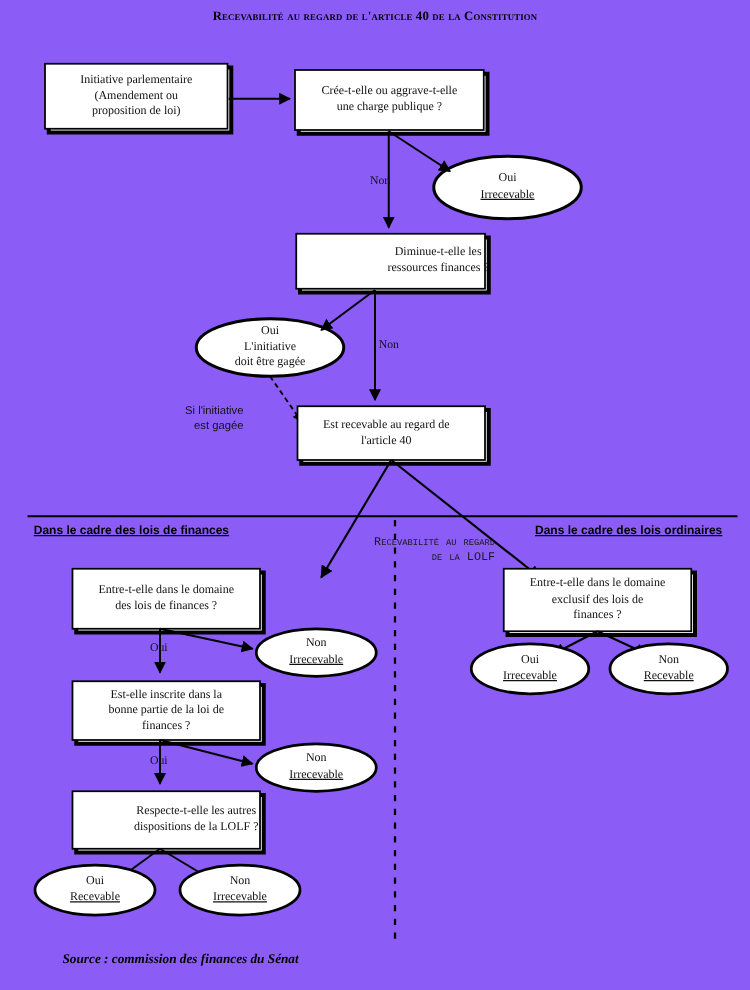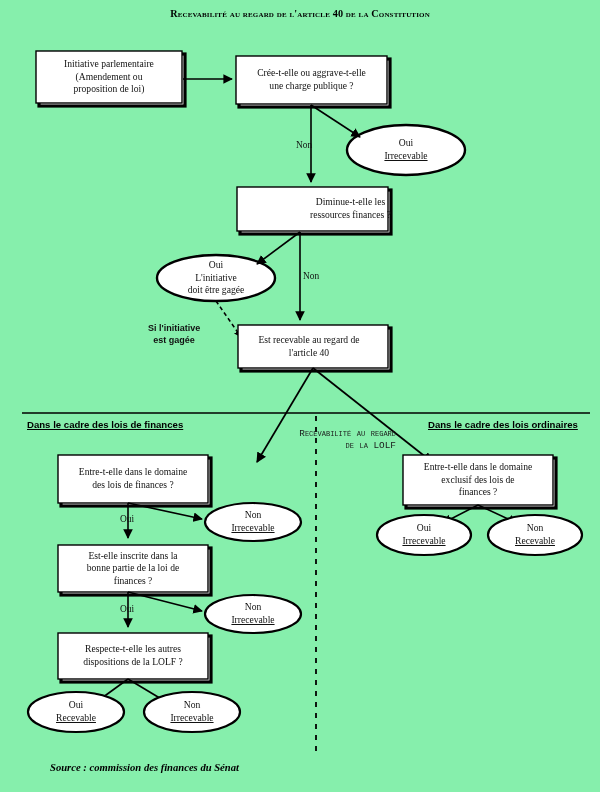--- a/index.html
+++ b/index.html
@@ -9,21 +9,21 @@
   }
   body {
     font-family: "Liberation Serif", "DejaVu Serif", serif;
     color: #000000;
   }
   #page {
     position: relative;
     width: 600px;
     height: 792px;
     overflow: hidden;
-    background: #86efac;
+    background: #8b5cf6;
   }
   svg#diagram {
     position: absolute;
     left: 0;
     top: 0;
     width: 600px;
     height: 792px;
   }
   
   .node-text {
@@ -76,24 +76,24 @@
   }
   .edge-label {
     position: absolute;
     font-family: "Liberation Serif", "DejaVu Serif", serif;
     font-size: 9.4px;
     color: #111111;
     white-space: nowrap;
   }
   .edge-label.bold {
     font-family: "Liberation Sans", "DejaVu Sans", sans-serif;
-    font-weight: bold;
+    font-weight: normal;
     font-size: 9px;
     line-height: 12px;
-    text-align: center;
+    text-align: right;
   }
   .source-note {
     position: absolute;
     left: 6px;
     top: 762px;
     font-family: "Liberation Serif", "DejaVu Serif", serif;
     font-style: italic;
     font-weight: bold;
     font-size: 10.6px;
     color: #000000;
@@ -256,21 +256,21 @@
     <span class="ln">Est-elle inscrite dans la</span>
     <span class="ln">bonne partie de la loi de</span>
     <span class="ln">finances ?</span>
   </div>
 
   <div class="node-text" style="left:205px; top:595px; width:96px; height:38px;">
     <span class="ln">Non</span>
     <span class="ln u">Irrecevable</span>
   </div>
 
-  <div class="node-text" style="left:58px; top:633px; width:150px; height:46px;">
+  <div class="node-text" style="left:58px; top:633px; width:150px; height:46px;padding-left:24px;">
     <span class="ln">Respecte-t-elle les autres</span>
     <span class="ln">dispositions de la LOLF ?</span>
   </div>
 
   <div class="node-text" style="left:28px; top:692px; width:96px; height:40px;">
     <span class="ln">Oui</span>
     <span class="ln u">Recevable</span>
   </div>
 
   <div class="node-text" style="left:144px; top:692px; width:96px; height:40px;">

